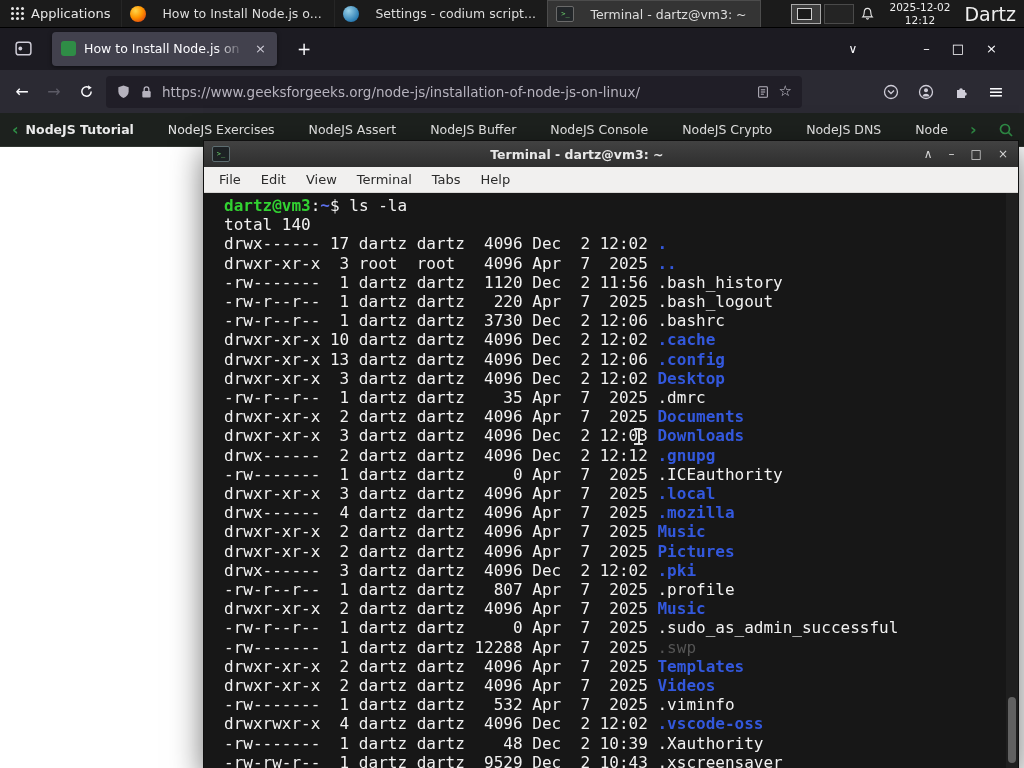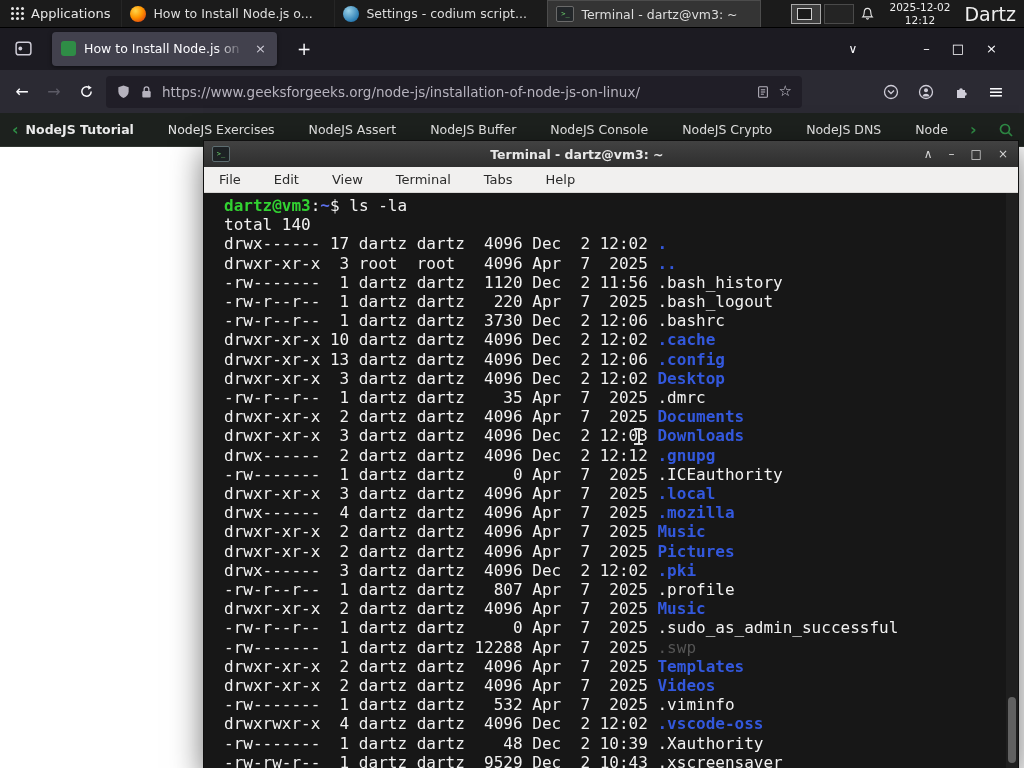--- a/index.html
+++ b/index.html
@@ -9,21 +9,21 @@
   
   .panel{position:absolute;top:0;left:0;right:0;height:27px;background:#1b1b1b;
          border-bottom:1px solid #000;display:flex;align-items:stretch;color:#e6e6e6;
          font-size:13px;z-index:50;}
   .apps-btn{display:flex;align-items:center;gap:7px;padding:12px 11px;justify-content:space-between;}
   .grid-icon{position:relative;width:13px;height:13px;flex:0 0 13px;}
   .grid-icon::before{content:"";position:absolute;width:3px;height:3px;border-radius:50%;
      background:#e6e6e6;top:0;left:0;
      box-shadow:5px 0 0 #e6e6e6,10px 0 0 #e6e6e6,0 5px 0 #e6e6e6,5px 5px 0 #e6e6e6,
        10px 5px 0 #e6e6e6,0 10px 0 #e6e6e6,5px 10px 0 #e6e6e6,10px 10px 0 #e6e6e6;}
-  .task{display:flex;align-items:center;gap:7px;width:196px;padding:0 8px;
+  .task{display:flex;align-items:center;gap:16px;width:196px;padding:0 8px;
         border-left:1px solid #262626;overflow:hidden;}
   .task.active{background:#343434;border:1px solid #4c4c4c;border-bottom:none;}
   .task-label{white-space:nowrap;overflow:hidden;font-size:12.5px;color:#dedede;}
   .task-icon{width:16px;height:16px;flex:0 0 16px;border-radius:50%;}
   .task-icon.ff{background:radial-gradient(circle at 35% 30%,#ffd54a,#ff9500 45%,#e8590c 75%,#b63a86);}
   .task-icon.codium{background:radial-gradient(circle at 35% 30%,#9ad1e8,#2d7fb5 70%,#1d5c8a);}
   .termico{width:16px;height:14px;flex:0 0 16px;border-radius:2px;background:#23272a;
            border:1px solid #6a6a6a;display:flex;align-items:center;justify-content:center;}
   .termico .tg{font-family:"DejaVu Sans Mono",monospace;font-size:7px;line-height:1;color:#6fd66f;}
   .pager{display:flex;align-items:center;gap:3px;margin-left:26px;padding:0 4px;}
@@ -84,21 +84,21 @@
             display:flex;flex-direction:column;border:1px solid #101010;
             box-shadow:0 10px 30px rgba(0,0,0,.55);}
   .titlebar{height:26px;flex:0 0 26px;background:linear-gradient(#424242,#2e2e2e);
             display:flex;align-items:center;padding:0 8px;color:#e8e8e8;}
   .t-icon{width:16px;height:14px;border-radius:2px;background:#1d2124;border:1px solid #5d6d71;
           display:flex;align-items:center;justify-content:center;}
   .t-icon .tg{font-family:"DejaVu Sans Mono",monospace;font-size:7px;line-height:1;color:#6fd66f;}
   .title-text{flex:1;text-align:center;font-weight:bold;font-size:12.5px;}
   .t-btns{display:flex;align-items:center;gap:16px;font-size:12px;color:#d6d6d6;padding-right:2px;}
   .menubar{height:25px;flex:0 0 25px;background:#f1f0ef;border-bottom:1px solid #d8d6d4;
-           display:flex;align-items:center;padding:0 6px;gap:15px;}
+           display:flex;align-items:center;padding:0 6px;gap:2px;}
   .menu-item{padding:2px 9px;color:#2b2b2b;font-size:13px;}
   .term-body{flex:1;background:#171717;position:relative;overflow:hidden;
              padding:3px 14px 0 20px;font-family:"DejaVu Sans Mono","Liberation Mono",monospace;
              font-size:16px;line-height:19.2px;color:#f2f2f2;}
   .term-line{white-space:pre;}
   .c-dir{color:#3358dd;font-weight:bold;}
   .c-file{color:#f2f2f2;}
   .c-dim{color:#555555;}
   .prompt-user{color:#32d232;font-weight:bold;}
   .prompt-path{color:#5b6fe8;font-weight:bold;}

